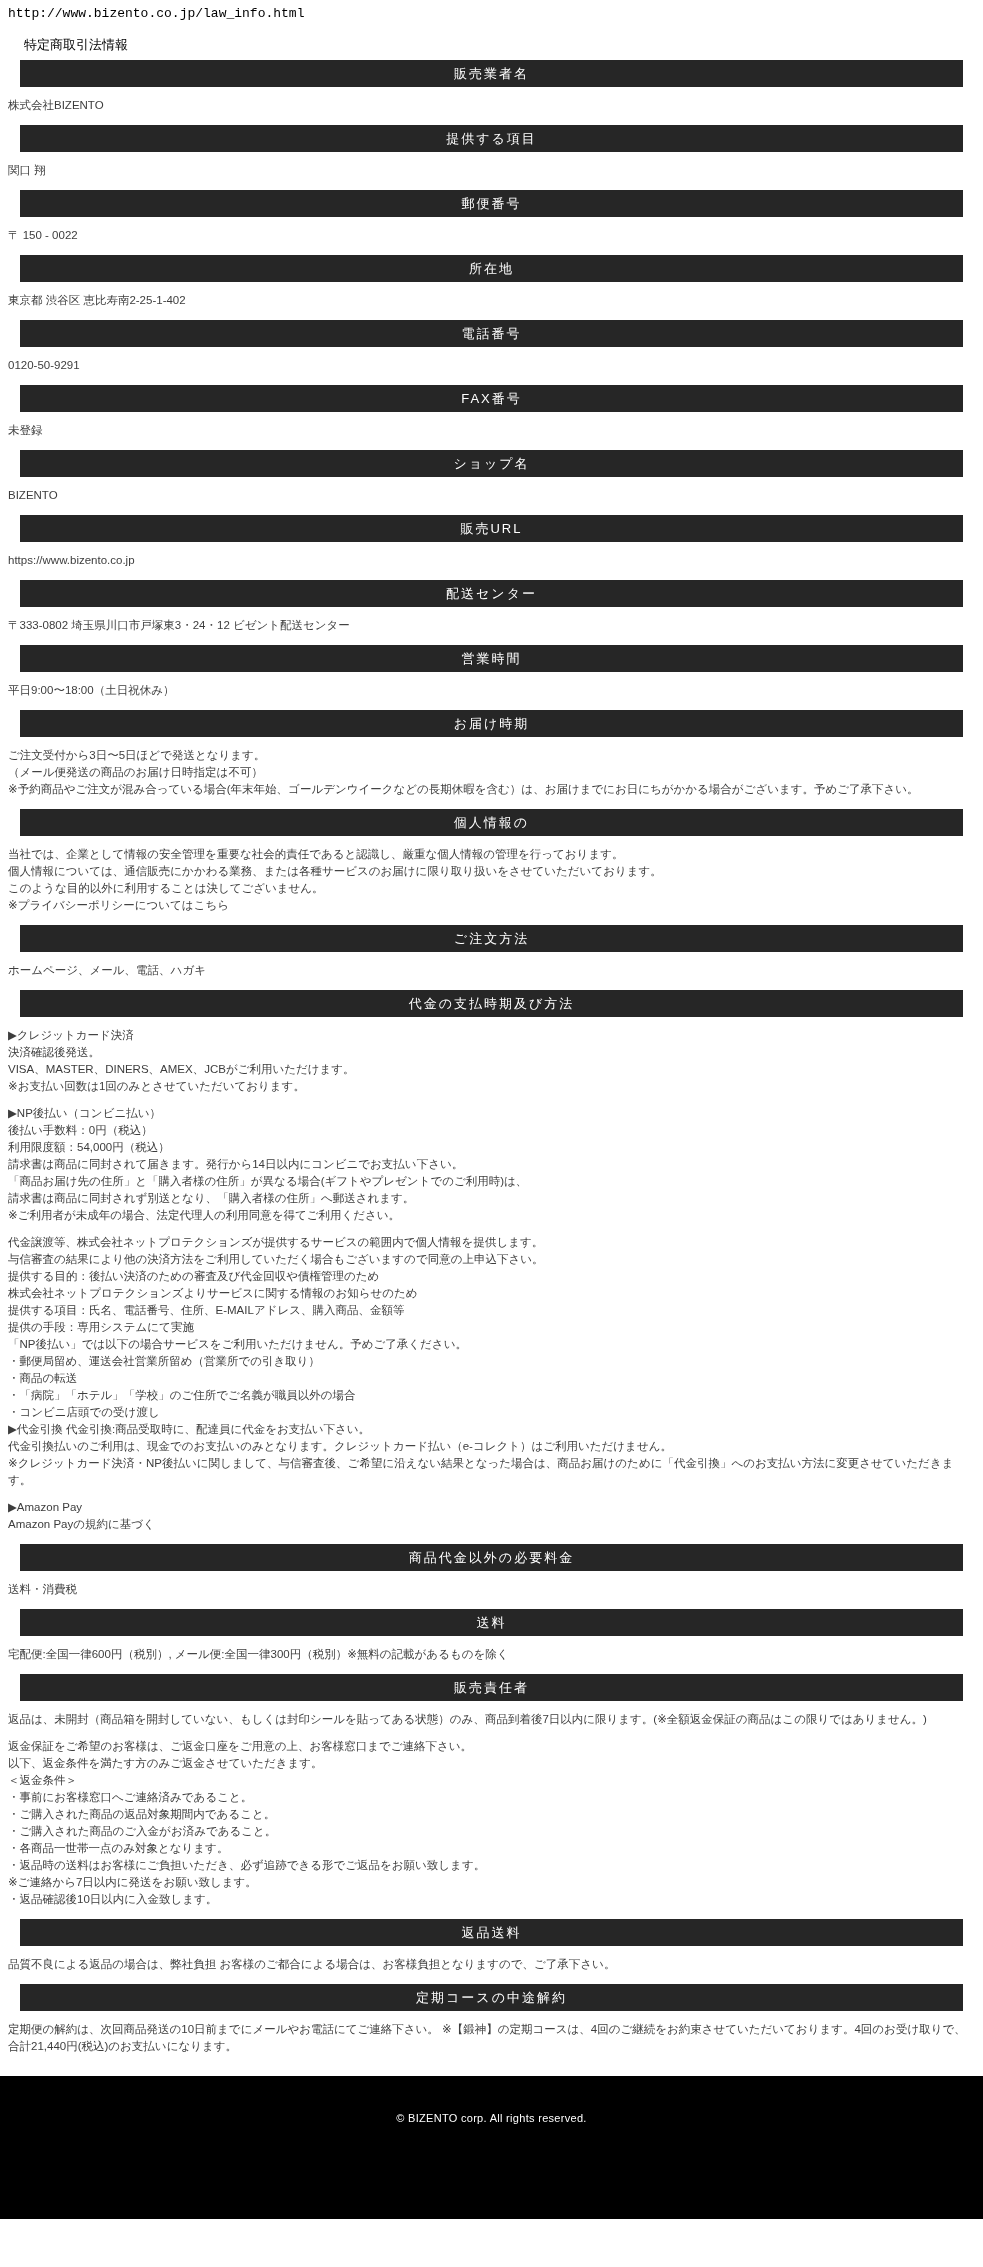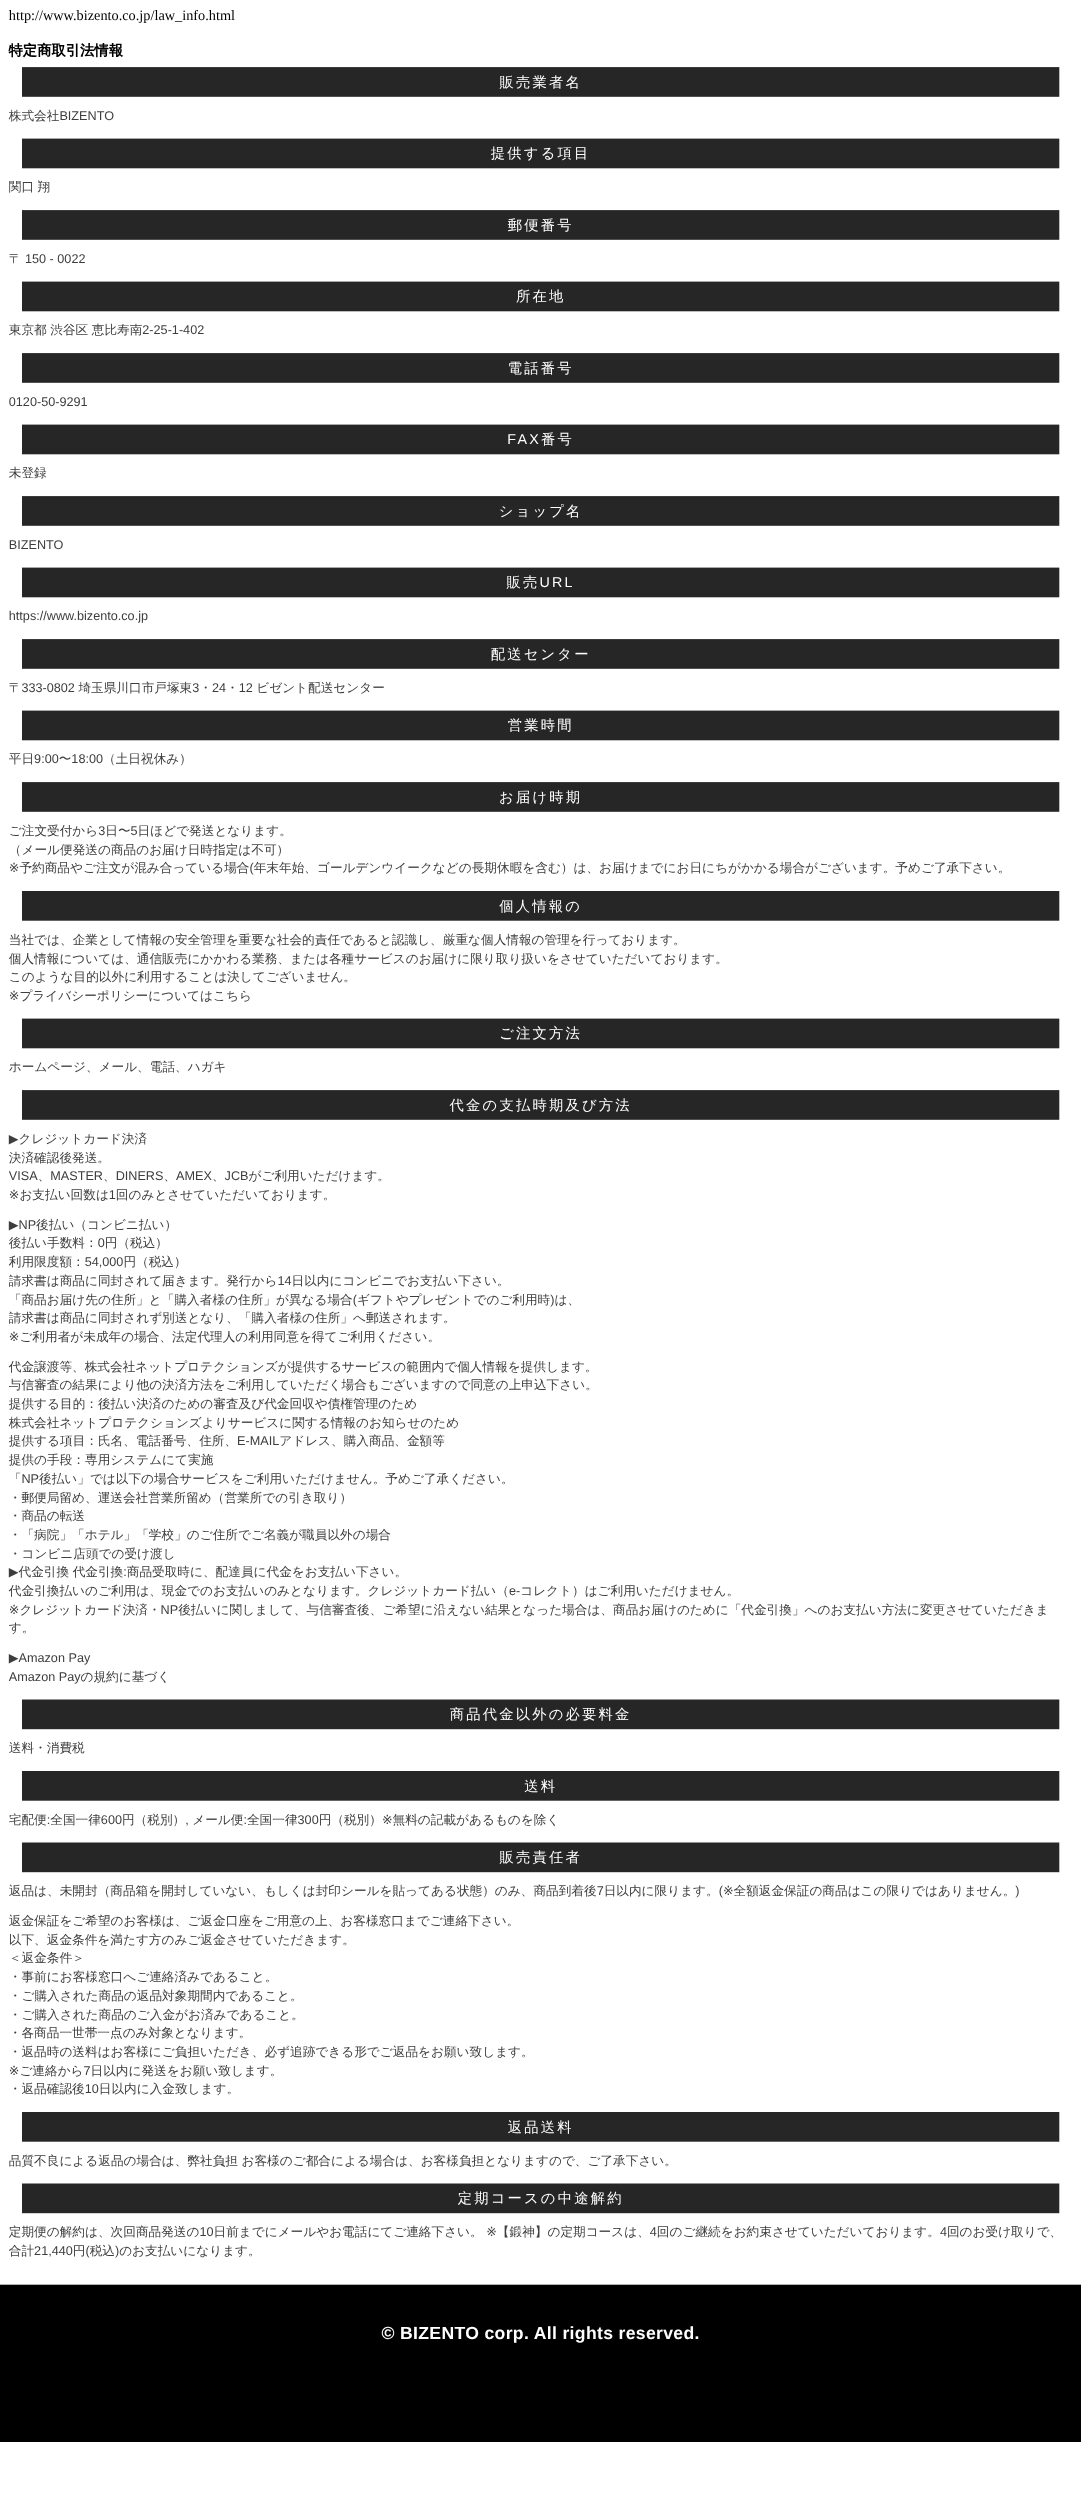--- a/index.html
+++ b/index.html
@@ -16,26 +16,26 @@
     width:983px;
     background:var(--page-bg);
     font-family:"Liberation Sans","DejaVu Sans",sans-serif;
     color:#000;
   }
   .page{width:983px;min-height:2267px;display:flex;flex-direction:column;}
   .url-caption{
     font-size:13px;
     color:#000;
     padding:6px 8px 0 8px;
-    font-family:Liberation Serif, serif;
+    font-family:Liberation Mono, monospace;
   }
   .page-title{
     font-size:13px;
-    font-weight:bold;
-    margin:16px 8px 8px 8px;
+    font-weight:normal;
+    margin:16px 8px 8px 24px;
     line-height:15px;
   }
   .law-section{margin:0;}
   .section-bar{
     background:var(--bar-bg);
     color:var(--bar-text);
     height:27px;
     margin:0 20px;
     display:flex;
     align-items:center;
@@ -53,22 +53,22 @@
   .section-body p.blank{height:10px;}
   .page-footer{
     background:var(--footer-bg);
     color:var(--footer-text);
     height:143px;
     margin-top:10px;
     padding-top:36px;
     text-align:center;
   }
   .copyright{
-    font-size:16px;
-    font-weight:bold;
+    font-size:11px;
+    font-weight:normal;
     letter-spacing:0.3px;
   }
 </style>
 </head>
 <body>
 
 <div class="page">
   <div class="url-caption">http://www.bizento.co.jp/law_info.html</div>
   <h1 class="page-title">特定商取引法情報</h1>
   <main id="sections">

